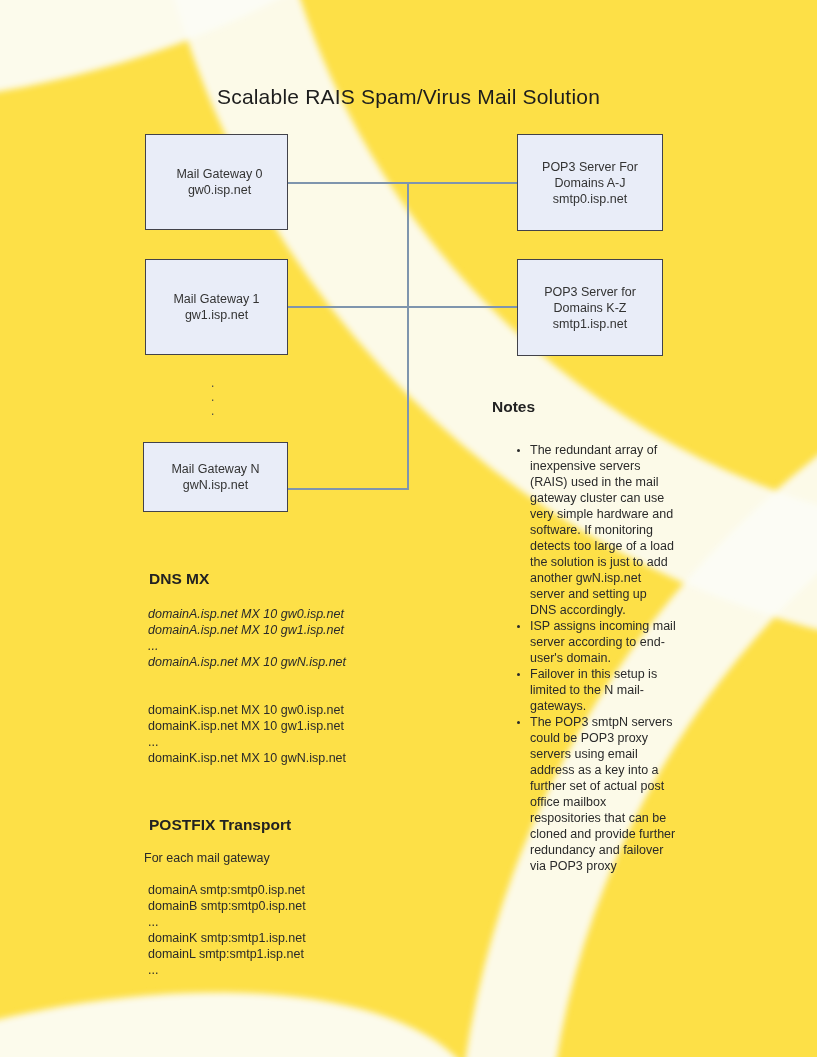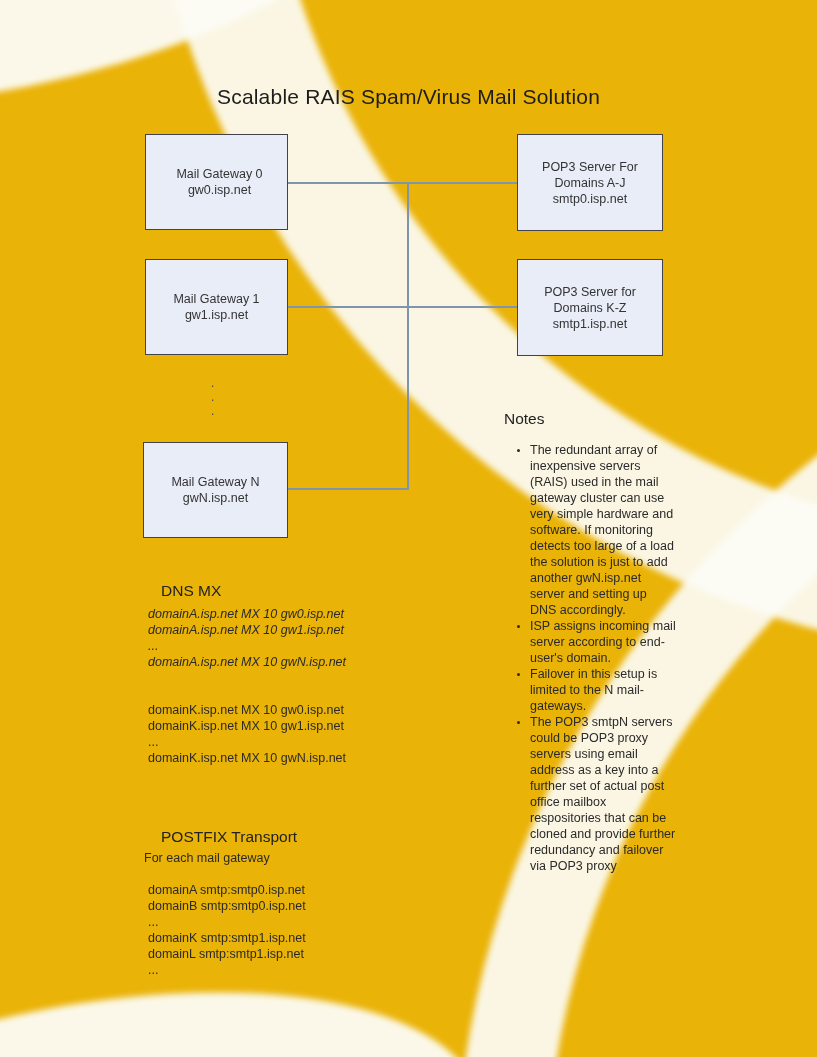--- a/index.html
+++ b/index.html
@@ -2,21 +2,21 @@
 <html><head>
 <meta charset="utf-8">
 <style>
   html, body { margin: 0; padding: 0; }
   body { font-family: "Liberation Sans", "DejaVu Sans", sans-serif; }
 
   .page {
     position: relative;
     width: 817px;
     height: 1057px;
-    background: #eab308;
+    background: #fde047;
     overflow: hidden;
     color: #262626;
   }
 
   .bg-svg { position: absolute; left: 0; top: 0; z-index: 0; }
 
   .layer { position: absolute; z-index: 1; }
 
   .page-title {
     left: 0; right: 0; top: 71px;
@@ -37,42 +37,42 @@
     text-align: center;
     font-size: 12.5px;
     line-height: 16px;
     color: #333;
     white-space: pre-line;
   }
   .node-gw0  { left: 145px; top: 134px; width: 143px; height: 96px; padding-left: 6px; }
   .node-pop0 { left: 517px; top: 134px; width: 146px; height: 97px; }
   .node-gw1  { left: 145px; top: 259px; width: 143px; height: 96px; }
   .node-pop1 { left: 517px; top: 259px; width: 146px; height: 97px; }
-  .node-gwN  { left: 143px; top: 442px; width: 145px; height: 96px; justify-content: center; }
+  .node-gwN  { left: 143px; top: 442px; width: 145px; height: 70px; justify-content: center; }
 
   .connector { background: #7f95ad; }
   .conn-h1 { left: 288px; top: 182px; width: 229px; height: 2px; }
   .conn-h2 { left: 288px; top: 306px; width: 229px; height: 2px; }
   .conn-v  { left: 407px; top: 182px; width: 2px;  height: 308px; }
   .conn-h3 { left: 288px; top: 488px; width: 121px; height: 2px; }
 
   .v-ellipsis {
     left: 211px; top: 376px;
     font-size: 12px;
     line-height: 14px;
     color: #4a4a4a;
     white-space: pre-line;
     text-align: center;
   }
 
   .section-heading {
     font-size: 15.5px;
-    font-weight: 400;
+    font-weight: 700;
     color: #222;
-    margin: 12px;
+    margin: 0;
   }
   .notes-heading   { left: 492px; top: 398px; }
   .dns-heading     { left: 149px; top: 570px; }
   .postfix-heading { left: 149px; top: 816px; }
 
   .notes-list {
     left: 490px; top: 430px;
     width: 176px;
     margin: 12px;
     padding: 0 0 0 28px;

